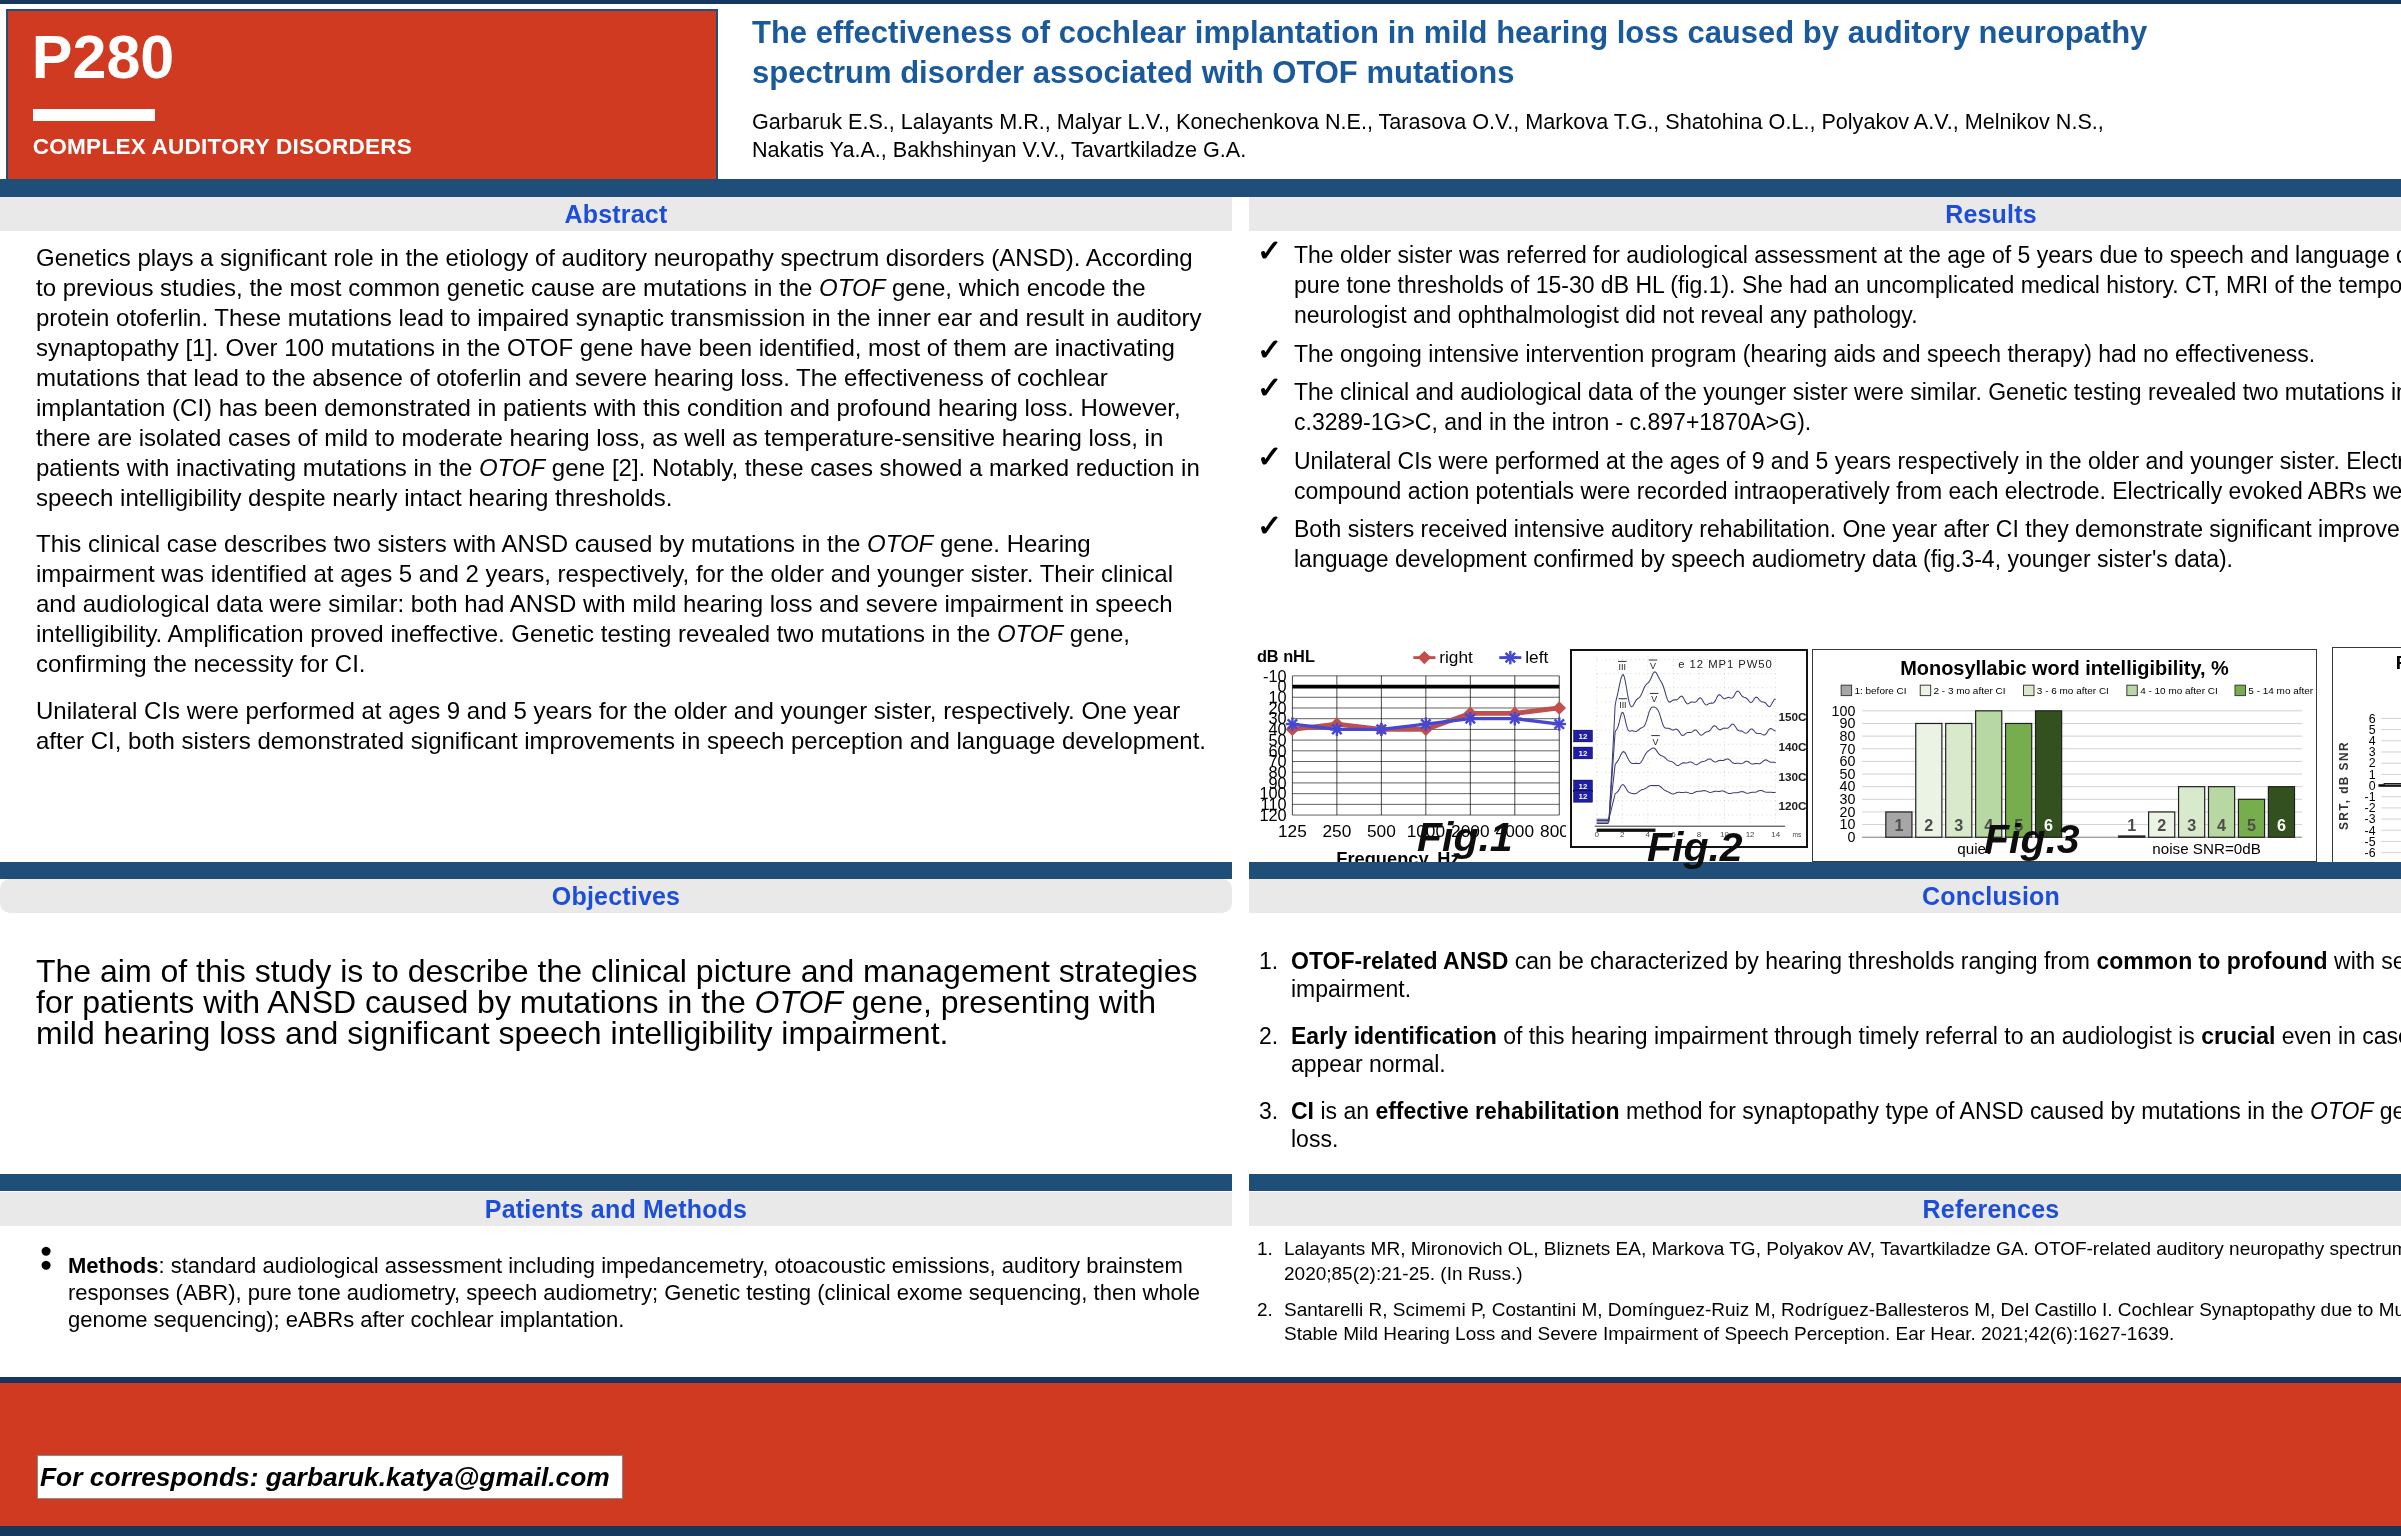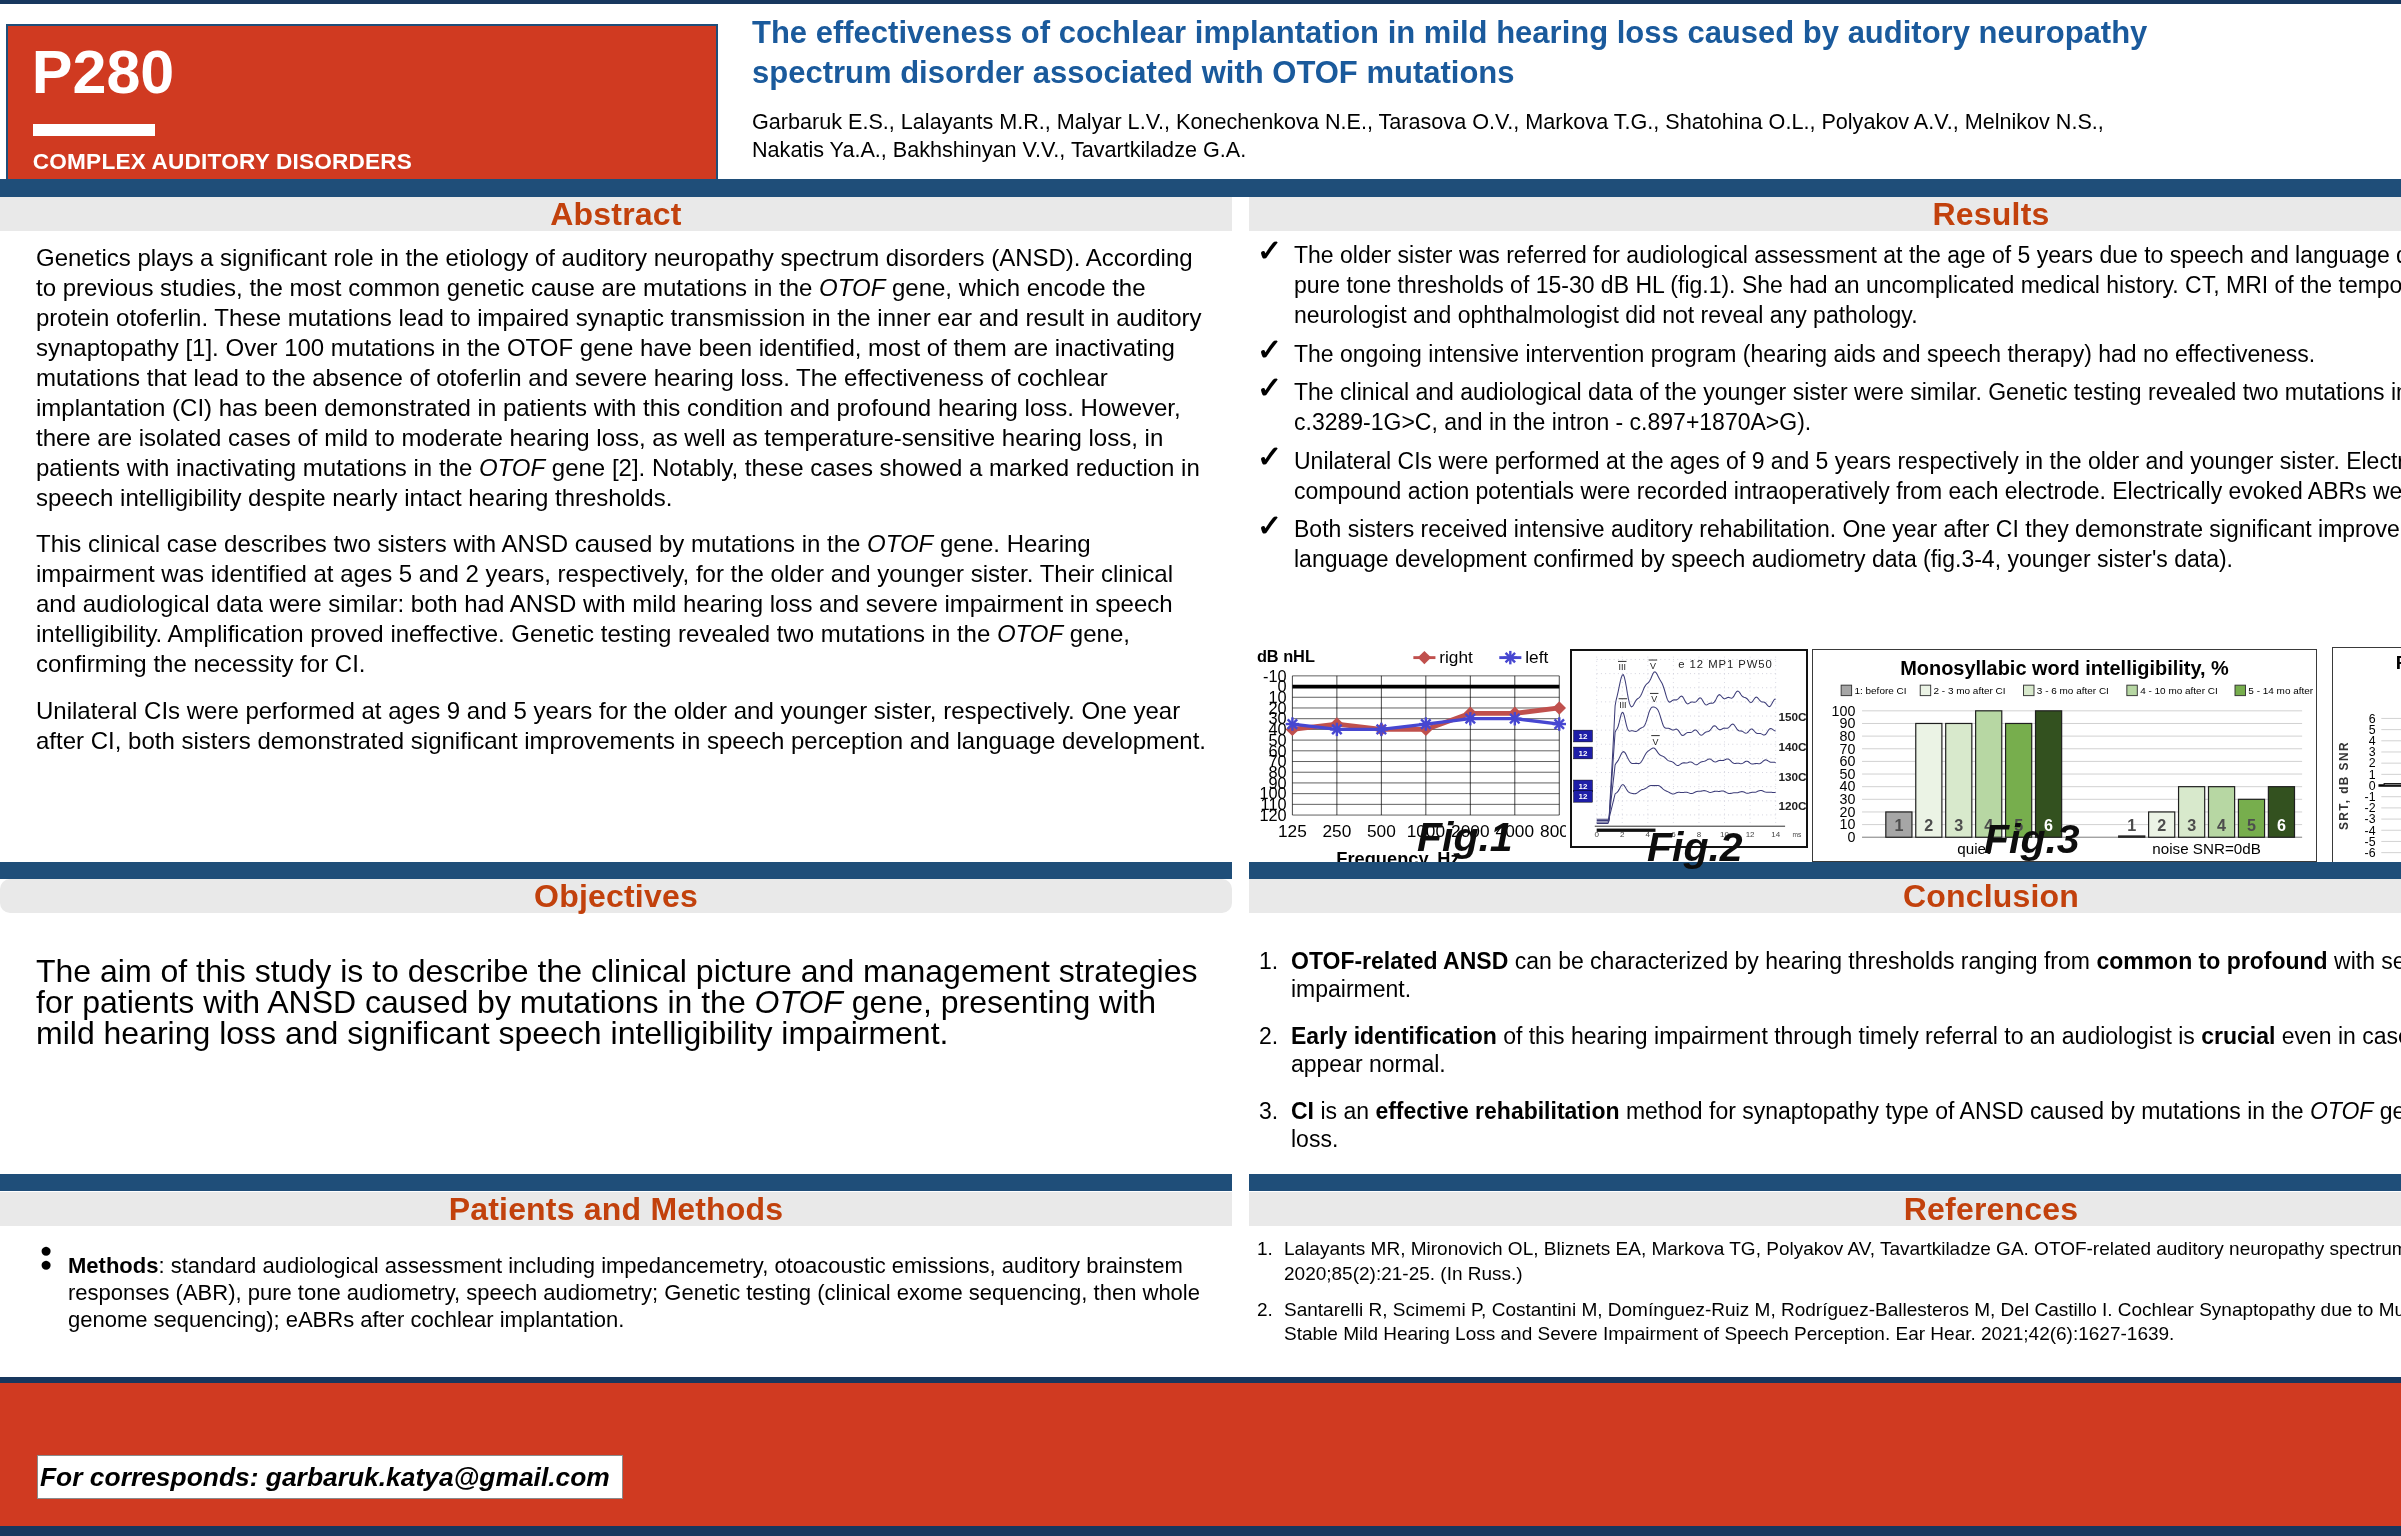--- a/index.html
+++ b/index.html
@@ -1,21 +1,21 @@
 <!DOCTYPE html>
 <html style="font-size:7.7px"><head>
 <meta charset="utf-8">
 <style>
   html,body{margin:0;padding:0;background:#ffffff;}
   #poster{position:relative;width:2732px;height:1537px;background:#fff;
           font-family:"Liberation Sans",sans-serif;color:#000;overflow:hidden;}
   .navybar{position:absolute;background:#1F4E79;}
   .edge{position:absolute;background:#17375E;}
   .band{position:absolute;background:#E9E9E9;display:flex;align-items:center;justify-content:center;}
-  .band h2{margin:0;font-size:32px;font-weight:bold;color:#c2410c;letter-spacing:0.2px;}
+  .band h2{margin:0;font-size:25px;font-weight:bold;color:#1d4ed8;letter-spacing:0.2px;}
   .redbox{position:absolute;background:#D03A21;border:2.4px solid #1F4E79;box-sizing:border-box;}
   .p280{position:absolute;left:24px;top:10.6px;color:#fff;font-size:61px;font-weight:bold;}
   .whitebar{position:absolute;left:25px;top:98px;width:122px;height:12px;background:#fff;}
   .category{position:absolute;left:25px;top:123px;color:#fff;font-size:22.6px;font-weight:bold;letter-spacing:0.2px;}
   .title{position:absolute;left:752px;top:12.5px;width:1844px;color:#1A5A9C;
          font-size:31px;font-weight:bold;line-height:40px;}
   .authors{position:absolute;left:752px;top:108px;width:1854px;font-size:21.6px;line-height:28px;color:#000;}
   .bodytext{position:absolute;font-size:24px;line-height:30px;}
   .bodytext p{margin:0 0 16.3px 0;}
   .seg-i{font-style:italic;}
@@ -42,21 +42,21 @@
   svg{display:block;}
 </style>
 </head>
 <body>
 
 <div id="poster">
 
   <div class="edge" style="left:0;top:0;width:2732px;height:3.8px;"></div>
 
   <div>
-    <div class="redbox" style="left:5.8px;top:24px;width:712px;height:199px;">
+    <div class="redbox" style="left:5.8px;top:9px;width:712px;height:199px;">
       <div class="p280">P280</div>
       <div class="whitebar"></div>
       <div class="category">COMPLEX AUDITORY DISORDERS</div>
     </div>
     <div class="title">
       <div>The effectiveness of cochlear implantation in mild hearing loss caused by auditory neuropathy</div>
       <div>spectrum disorder associated with OTOF mutations</div>
     </div>
     <div class="authors">
       <div>Garbaruk E.S., Lalayants M.R., Malyar L.V., Konechenkova N.E., Tarasova O.V., Markova T.G., Shatohina O.L., Polyakov A.V., Melnikov N.S.,</div>

